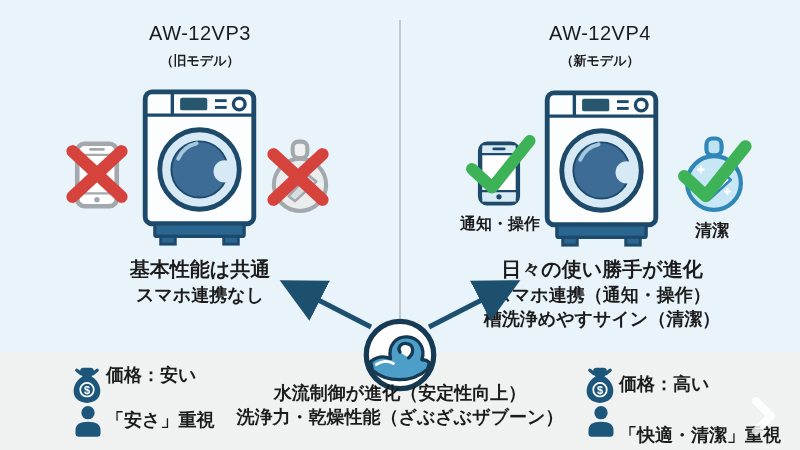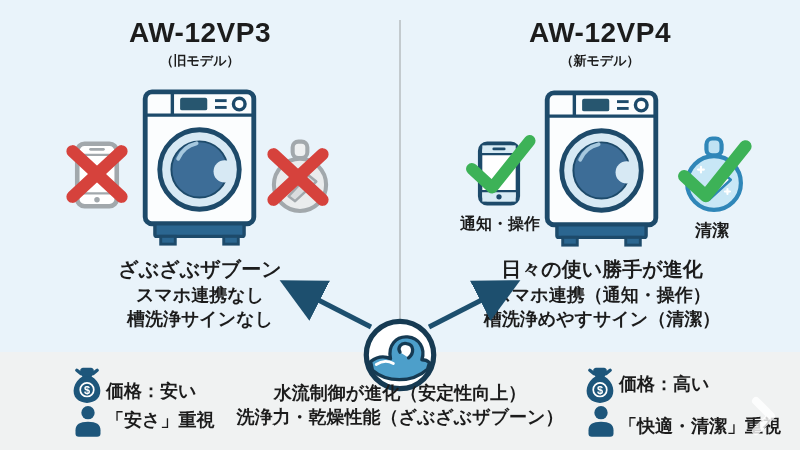--- a/index.html
+++ b/index.html
@@ -5,21 +5,21 @@
   html,body{margin:0;padding:0;}
   #stage{
     position:relative; width:800px; height:450px; overflow:hidden;
     background:#e9f3fa; color:#1c1c1c;
     font-family:"Liberation Sans", sans-serif;
   }
   .abs{position:absolute;}
   .band{left:0; top:352px; width:800px; height:98px; background:#f0f2f2;}
   .divider{left:399px; top:20px; width:2px; height:312px; background:#b6bcbf; opacity:.75;}
   .title-block{width:300px; text-align:center;}
-  .model-title{font-size:28px; font-weight:700; letter-spacing:.5px; line-height:34px;}
+  .model-title{font-size:20px; font-weight:400; letter-spacing:.5px; line-height:34px;}
   .model-sub{font-size:13px; font-weight:700; margin-top:2px;}
   .text-block{width:300px; text-align:center;}
   .block-heading{font-size:20px; font-weight:800; line-height:27px;}
   .block-line{font-size:18px; font-weight:600; line-height:24px;}
   .badge-label{font-size:16px; font-weight:700; text-align:center;}
   .center-text{width:340px; text-align:center;}
   .center-line{font-size:18px; font-weight:700; line-height:24px;}
   .side-label{font-size:18px; font-weight:700; line-height:22px;}
   svg{display:block;}
 </style>
@@ -69,23 +69,22 @@
     <rect x="29" y="3" width="18" height="20" rx="7" fill="#eef0f1" stroke="#a2a8ac" stroke-width="5"></rect>
     <circle cx="38" cy="56" r="32" fill="#eaeced" stroke="#a2a8ac" stroke-width="5"></circle>
     <path d="M24 70 L48 44 L58 52 L32 76 Z" fill="#d9dcde" stroke="#a2a8ac" stroke-width="3" stroke-linejoin="round"></path>
   </svg>
   <svg class="abs" style="left:263px; top:142px;" width="70" height="70" viewBox="0 0 80 80">
     <line x1="12" y1="14" x2="68" y2="66" stroke="#d6423c" stroke-width="14" stroke-linecap="round"></line>
     <line x1="68" y1="14" x2="12" y2="66" stroke="#d6423c" stroke-width="14" stroke-linecap="round"></line>
   </svg>
 
   <div class="abs text-block" style="left:50px; top:256px;">
-    <div class="block-heading">ざぶざぶザブーン</div>
+    <div class="block-heading">基本性能は共通</div>
     <div class="block-line">スマホ連携なし</div>
-    <div class="block-line">槽洗浄サインなし</div>
   </div>
 
   <div class="abs title-block" style="left:450px; top:16px;">
     <div class="model-title">AW-12VP4</div>
     <div class="model-sub">（新モデル）</div>
   </div>
 
   <svg class="abs" style="left:543px; top:90px;" width="117" height="159" viewBox="0 0 120 164">
     <rect x="4" y="3" width="112" height="136" rx="7" fill="#fbfdfe" stroke="#1d4a6a" stroke-width="5"></rect>
     <line x1="4" y1="27" x2="116" y2="27" stroke="#1d4a6a" stroke-width="3.5"></line>
@@ -157,38 +156,38 @@
     <div class="center-line">洗浄力・乾燥性能（ざぶざぶザブーン）</div>
   </div>
 
   <svg class="abs" style="left:70px; top:366px;" width="34" height="39" viewBox="0 0 40 46">
     <path d="M13 10 Q10 3 15 2 L25 2 Q30 3 27 10 L25 13 L15 13 Z" fill="#1d567b"></path>
     <path d="M8 5 L13 9 M32 5 L27 9" stroke="#1d567b" stroke-width="4" stroke-linecap="round"></path>
     <path d="M15 12 C4 18 1 32 8 39 C14 45 26 45 32 39 C39 32 36 18 25 12 Z" fill="#1d567b"></path>
     <circle cx="20" cy="28" r="8" fill="none" stroke="#ffffff" stroke-width="2"></circle>
     <text x="20" y="33" text-anchor="middle" font-size="13" font-weight="bold" fill="#ffffff">$</text>
   </svg>
-  <div class="abs side-label" style="left:106px; top:380px;">価格：安い</div>
+  <div class="abs side-label" style="left:106px; top:364px;">価格：安い</div>
   <svg class="abs" style="left:73px; top:405px;" width="30" height="32" viewBox="0 0 36 38">
     <circle cx="18" cy="9" r="8" fill="#1d567b"></circle>
     <path d="M3 30 Q3 20 18 20 Q33 20 33 30 L33 34 Q33 38 29 38 L7 38 Q3 38 3 34 Z" fill="#1d567b"></path>
   </svg>
   <div class="abs side-label" style="left:106px; top:409px;">「安さ」重視</div>
 
   <svg class="abs" style="left:583px; top:366px;" width="34" height="39" viewBox="0 0 40 46">
     <path d="M13 10 Q10 3 15 2 L25 2 Q30 3 27 10 L25 13 L15 13 Z" fill="#1d567b"></path>
     <path d="M8 5 L13 9 M32 5 L27 9" stroke="#1d567b" stroke-width="4" stroke-linecap="round"></path>
     <path d="M15 12 C4 18 1 32 8 39 C14 45 26 45 32 39 C39 32 36 18 25 12 Z" fill="#1d567b"></path>
     <circle cx="20" cy="28" r="8" fill="none" stroke="#ffffff" stroke-width="2"></circle>
     <text x="20" y="33" text-anchor="middle" font-size="13" font-weight="bold" fill="#ffffff">$</text>
   </svg>
   <div class="abs side-label" style="left:619px; top:373px;">価格：高い</div>
   <svg class="abs" style="left:586px; top:405px;" width="30" height="32" viewBox="0 0 36 38">
     <circle cx="18" cy="9" r="8" fill="#1d567b"></circle>
     <path d="M3 30 Q3 20 18 20 Q33 20 33 30 L33 34 Q33 38 29 38 L7 38 Q3 38 3 34 Z" fill="#1d567b"></path>
   </svg>
-  <div class="abs side-label" style="left:619px; top:415px;">「快適・清潔」重視</div>
+  <div class="abs side-label" style="left:619px; top:424px;">「快適・清潔」重視</div>
 
   <svg class="abs" style="left:751px; top:396px;" width="26" height="40" viewBox="0 0 26 40">
     <polyline points="5,5 20,20 5,35" fill="none" stroke="rgba(255,255,255,0.8)" stroke-width="8" stroke-linecap="round" stroke-linejoin="round"></polyline>
   </svg>
 
 </div>
 
 </body></html>

